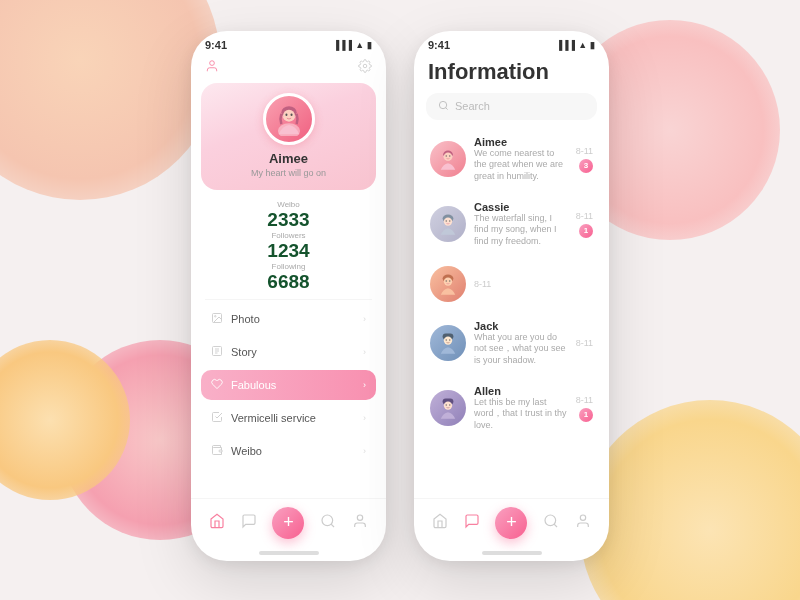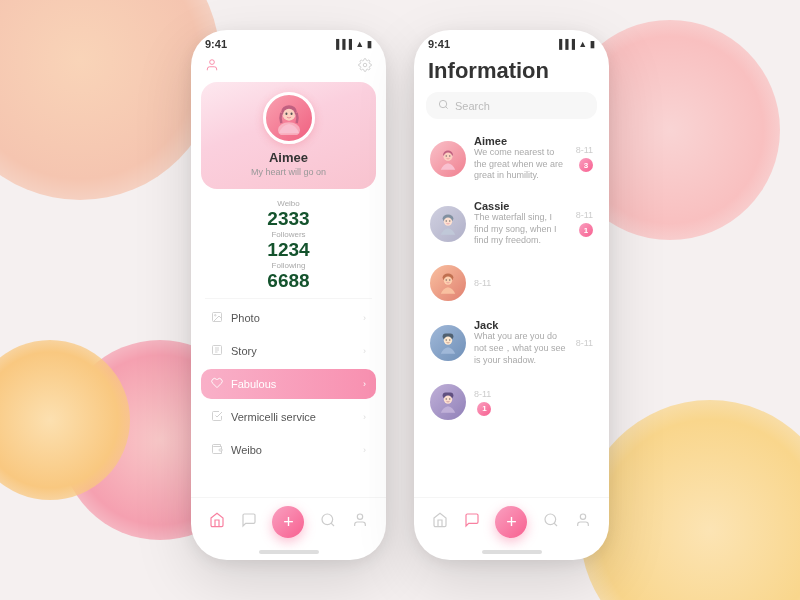--- a/index.html
+++ b/index.html
@@ -42,21 +42,21 @@
       width: 160px; height: 160px;
       background: radial-gradient(circle, #fce0b0 0%, #f9c880 60%, transparent 100%);
       top: 340px; left: -30px;
     }
 
     .scene {
       position: relative;
       z-index: 1;
       display: flex;
       justify-content: center;
-      align-items: flex-start;
+      align-items: center;
       gap: 28px;
       height: 591px;
       padding: 30px 20px;
     }
 
     
     .phone {
       width: 195px;
       height: 530px;
       background: white;
@@ -552,20 +552,24 @@
           <div class="msg-avatar" style="background:linear-gradient(135deg,#c0b0d8,#9080b8);">
             <svg width="24" height="24" viewBox="0 0 40 40" fill="none">
               <rect x="11" y="4" width="18" height="10" rx="5" fill="#605080"></rect>
               <circle cx="20" cy="16" r="7" fill="#fde0d0"></circle>
               <ellipse cx="17" cy="15" rx="1" ry="1.2" fill="#555"></ellipse>
               <ellipse cx="23" cy="15" rx="1" ry="1.2" fill="#555"></ellipse>
               <path d="M17.5 19 Q20 21 22.5 19" stroke="#b07080" stroke-width="1" fill="none"></path>
               <path d="M8 38 Q12 28 20 27 Q28 28 32 38" fill="#c0b0d8"></path>
             </svg>
           </div>
+          <div class="msg-body">
+            <div class="msg-name">Allen</div>
+            <div class="msg-preview">Let this be my last word，that I trust in thy love.</div>
+          </div>
           <div class="msg-meta">
             <span class="msg-time">8-11</span>
             <div class="msg-badge">1</div>
           </div>
         </div>
 
       </div>
 
       <div class="bottom-nav">
         <span class="nav-icon">

